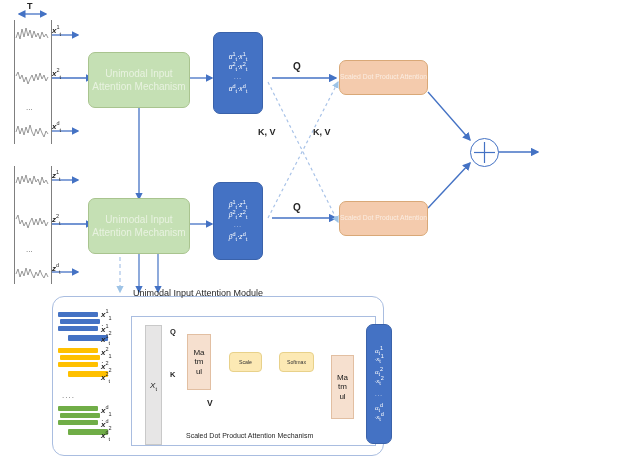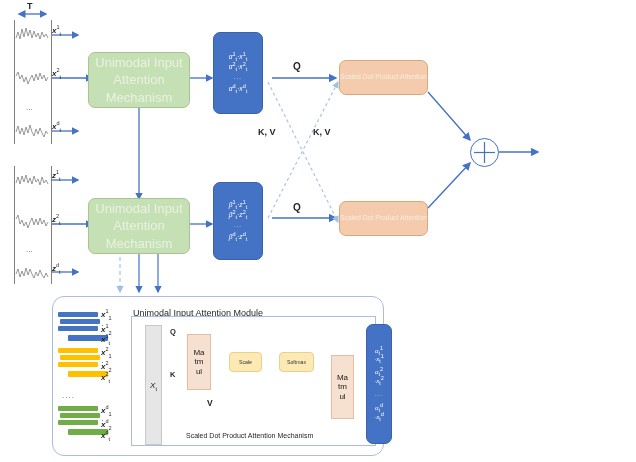--- a/index.html
+++ b/index.html
@@ -10,21 +10,21 @@
 
   
   .lbl{font-size:8px;line-height:1;white-space:nowrap;}
   .lbl b{font-weight:bold;}
   sup,sub{font-size:5.5px;line-height:0;}
 
   
   .rbox{border-radius:7px;display:flex;align-items:center;justify-content:center;
         text-align:center;box-sizing:border-box;}
   .green{background:#C5E0B4;border:1px solid #A9C48F;color:#E8F2E0;
-         font-size:13px;line-height:1.35;}
+         font-size:10px;line-height:1.35;}
   .peach{background:#F4CBAD;border:1px solid #D9A877;color:#FBEDE2;
          font-size:6.8px;line-height:1.3;}
   .bluebox{background:#4472C4;border:1px solid #3A62AA;color:#ffffff;}
   .lstm{background:#4472C4;border:1px solid #3A62AA;color:#ffffff;
         font-size:12px;font-weight:bold;letter-spacing:.5px;}
 
   
   .formula{color:#FFFFFF;font-size:6.6px;line-height:1.55;text-align:center;
            display:flex;flex-direction:column;align-items:center;justify-content:center;}
   .formula .dots{letter-spacing:1px;font-size:6px;padding:1px 0;}
@@ -241,21 +241,21 @@
   <div class="abs plus" style="left:470px;top:138px;width:27px;height:27px;">
     <svg width="27" height="27" viewBox="0 0 27 27" style="display:block;">
       <line x1="3" y1="13.5" x2="24" y2="13.5" stroke="#4472C4" stroke-width="1.2"></line>
       <line x1="13.5" y1="3" x2="13.5" y2="24" stroke="#4472C4" stroke-width="1.2"></line>
     </svg>
   </div>
 
 
   <div class="abs outerframe" style="left:52px;top:296px;width:330px;height:158px;"></div>
 
-  <div class="abs modtitle" style="left:133px;top:308px;">Unimodal Input Attention Module</div>
+  <div class="abs modtitle" style="left:133px;top:288px;">Unimodal Input Attention Module</div>
 
   <div class="abs innerframe" style="left:131px;top:316px;width:243px;height:128px;"></div>
 
   <div class="abs caption" style="left:186px;top:432px;">Scaled Dot Product Attention Mechanism</div>
 
   <div class="abs" style="left:58px;top:312px;width:60px;height:32px;">
     <div class="bar blue" style="left:0px;top:0px;width:40px;height:5px;"></div>
     <div class="bar blue" style="left:2px;top:7px;width:40px;height:5px;"></div>
     <div class="bar blue" style="left:0px;top:14px;width:40px;height:5px;"></div>
     <div class="bar blue" style="left:10px;top:23px;width:40px;height:6px;"></div>

